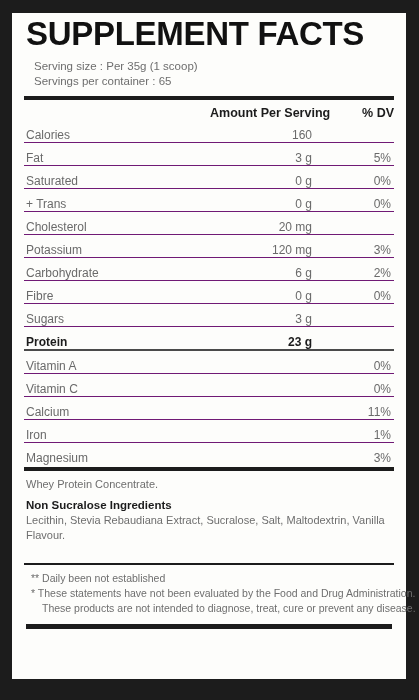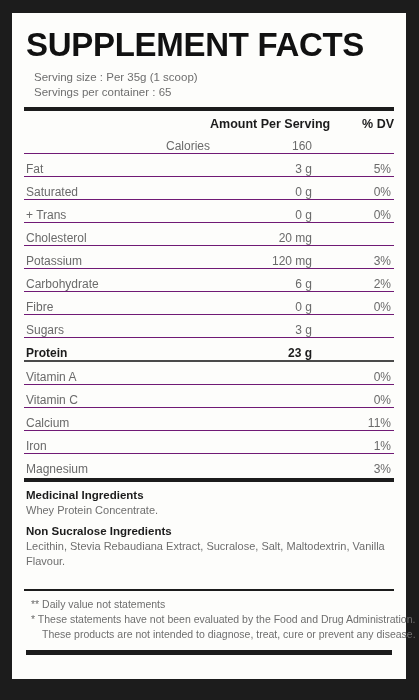--- a/index.html
+++ b/index.html
@@ -24,21 +24,21 @@
   }
 
   .panel {
     position: absolute;
     left: 12px;
     top: 13px;
     width: 394px;
     height: 666px;
     background: #fdfdfb;
     box-sizing: border-box;
-    padding: 11px 12px 0 12px;
+    padding: 0 12px 0 12px;
   }
 
   
   .title {
     font-size: 33px;
     font-weight: bold;
     letter-spacing: -0.3px;
     color: #111;
     line-height: 1;
     margin: 4px 0 0 2px;
@@ -104,21 +104,20 @@
   .facts-row.bold td {
     color: #1c1c1c;
     font-weight: bold;
   }
   .facts-row.sep-strong td {
     border-top-width: 2px;
     border-top-color: #4a4a4a;
   }
   .facts-row.first td {
     border-top: none;
-    text-align: right;
   }
 
   
   .ing-divider {
     border-top: 4px solid #1c1c1c;
     margin-top: 2px;
   }
   .ing-block {
     padding: 6px 2px 0 2px;
   }
@@ -265,30 +264,29 @@
             <td class="name">Magnesium</td>
             <td class="amount"></td>
             <td class="dv">3%</td>
           </tr>
         </tbody>
     </table>
 
     <div class="ing-divider"></div>
 
     <div class="ing-block">
-      <div class="ing-heading">Medicinal Ingredients</div>
       <div class="ing-text">Whey Protein Concentrate.</div>
       <div class="ing-heading">Non Sucralose Ingredients</div>
       <div class="ing-text last">Lecithin, Stevia Rebaudiana Extract, Sucralose, Salt, Maltodextrin, Vanilla Flavour.</div>
     </div>
 
     <div class="foot-divider"></div>
 
     <div class="foot-block">
-      <div class="foot-line indent-star">** Daily value not statements</div>
+      <div class="foot-line indent-star">** Daily been not established</div>
       <div class="foot-line indent-star">* These statements have not been evaluated by the Food and Drug Administration.</div>
       <div class="foot-line indent-cont">These products are not intended to diagnose, treat, cure or prevent any disease.</div>
     </div>
 
     <div class="bottom-rule"></div>
 
   </div>
 </div>
 
 </body></html>

